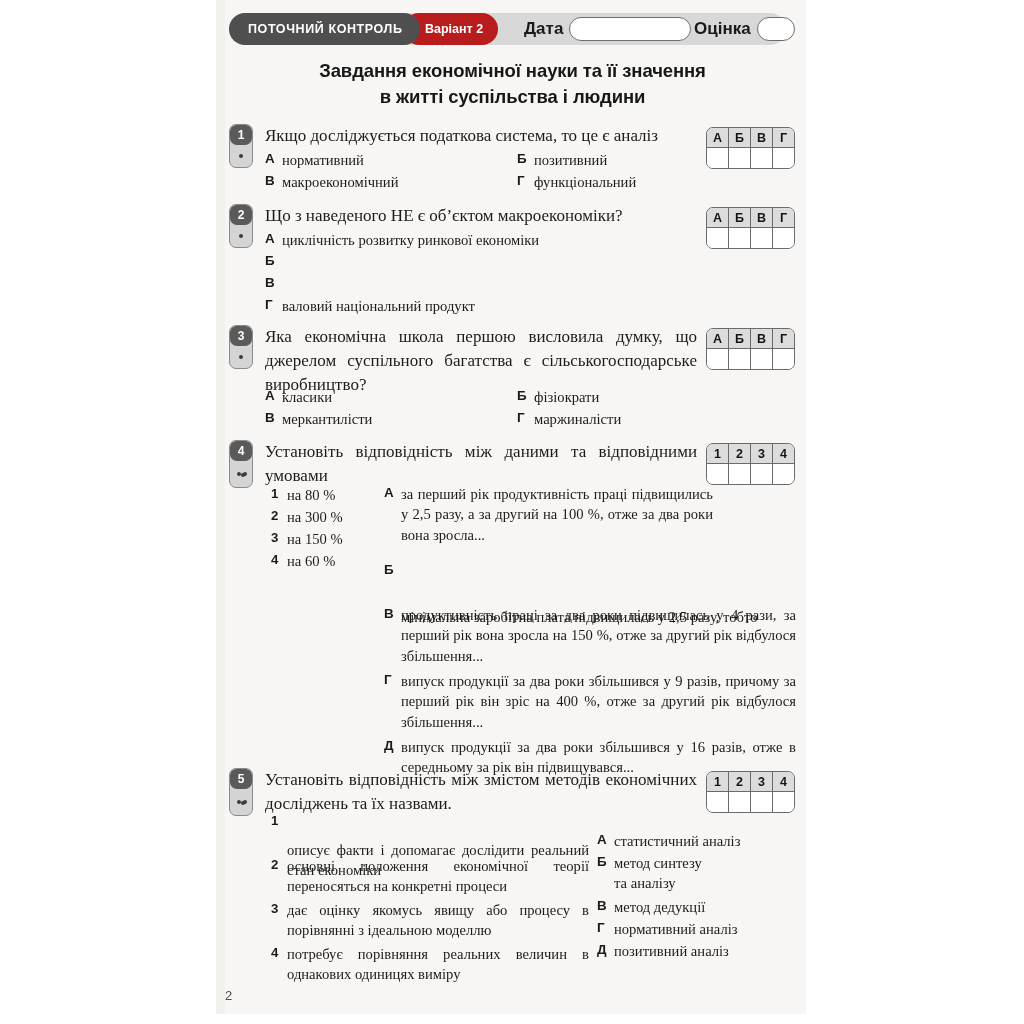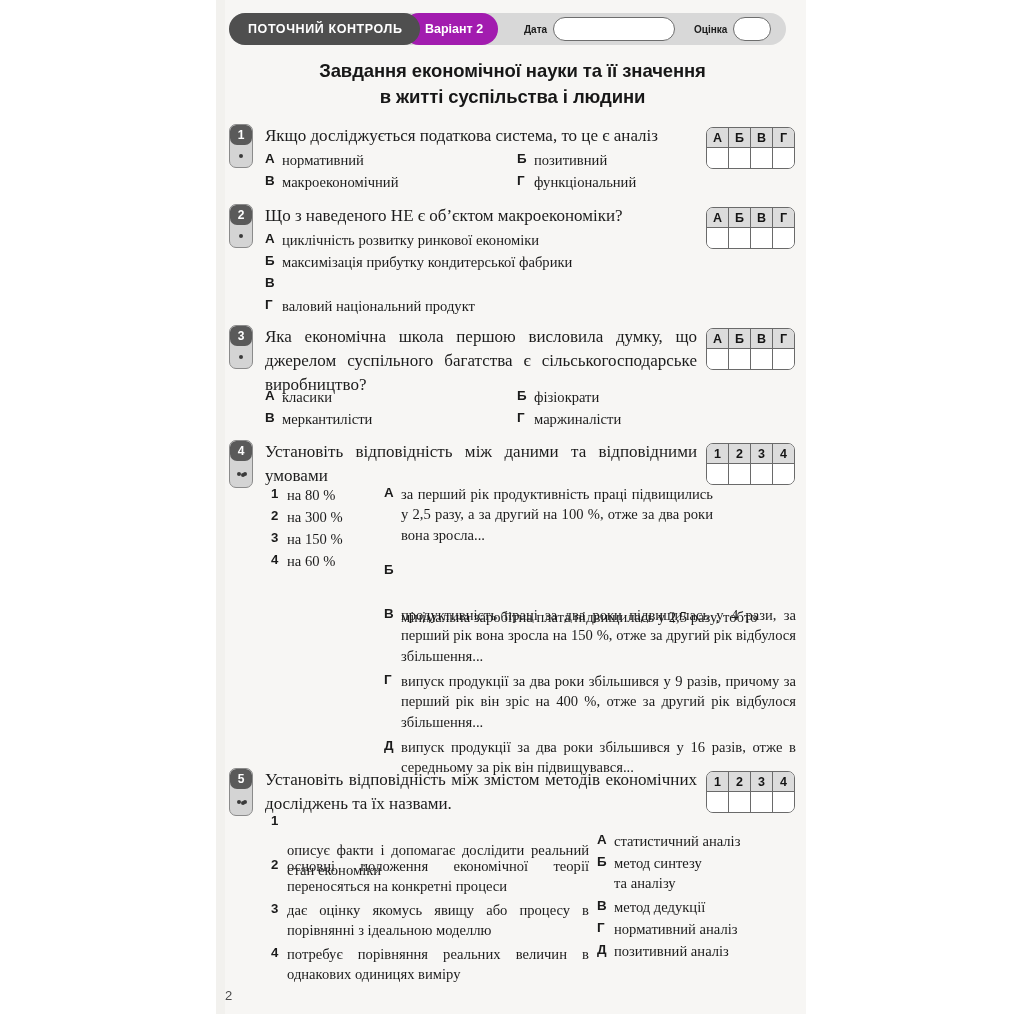--- a/index.html
+++ b/index.html
@@ -58,21 +58,21 @@
     font-weight: bold;
     font-size: 12.5px;
     letter-spacing: 0.6px;
     z-index: 3;
   }
   .hdr-variant {
     position: absolute;
     left: 403px;
     top: 13px;
     height: 32px;
-    background: #a21caf;
+    background: #b91c1c;
     border-radius: 16px;
     padding: 0 15px 0 22px;
     display: flex;
     align-items: center;
     color: #ffffff;
     font-family: "Liberation Sans", sans-serif;
     font-weight: bold;
     font-size: 12.5px;
     z-index: 2;
     text-align: center;
@@ -81,21 +81,21 @@
     position: absolute;
     top: 13px;
     height: 32px;
     display: flex;
     align-items: center;
     z-index: 4;
   }
   .hdr-field .lbl {
     font-family: "Liberation Sans", sans-serif;
     font-weight: bold;
-    font-size: 10px;
+    font-size: 17px;
     color: #1a1a1a;
     margin-right: 6px;
   }
   .hdr-input {
     background: #ffffff;
     border: 1.5px solid #6d6d6d;
     border-radius: 12px;
     height: 22px;
   }
   #date-field { left: 524px; }
@@ -314,21 +314,20 @@
         <span class="dot"></span>
       </div>
   </div>
   <div class="q-stem" style="width:430px;">Що з наведеного НЕ є об’єктом макроекономіки?</div>
   <div class="opt-row" style="left:36px; top:26px; width:440px;">
     <span class="opt-key">А</span>
     <span class="opt-text">циклічність розвитку ринкової економіки</span>
   </div>
   <div class="opt-row" style="left:36px; top:48px; width:440px;">
     <span class="opt-key">Б</span>
-    <span class="opt-text">максимізація прибутку кондитерської фабрики</span>
   </div>
   <div class="opt-row" style="left:36px; top:70px; width:440px;">
     <span class="opt-key">В</span>
   </div>
   <div class="opt-row" style="left:36px; top:92px; width:440px;">
     <span class="opt-key">Г</span>
     <span class="opt-text">валовий національний продукт</span>
   </div>
   <div class="ans-grid" style="left:477px; top:3px;">
     <div class="row head">

